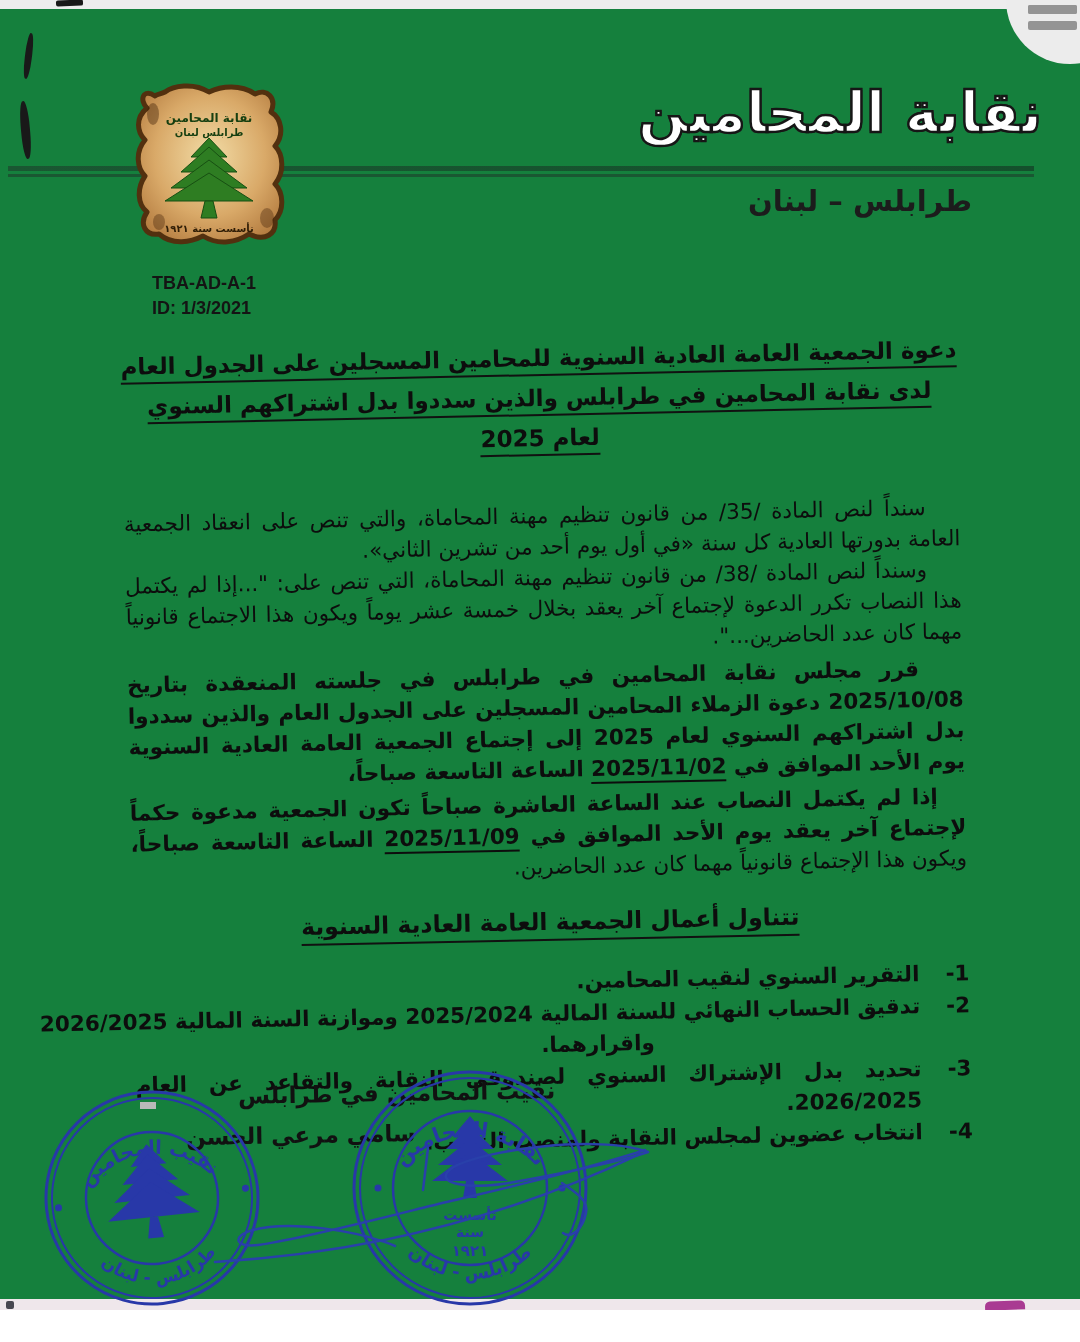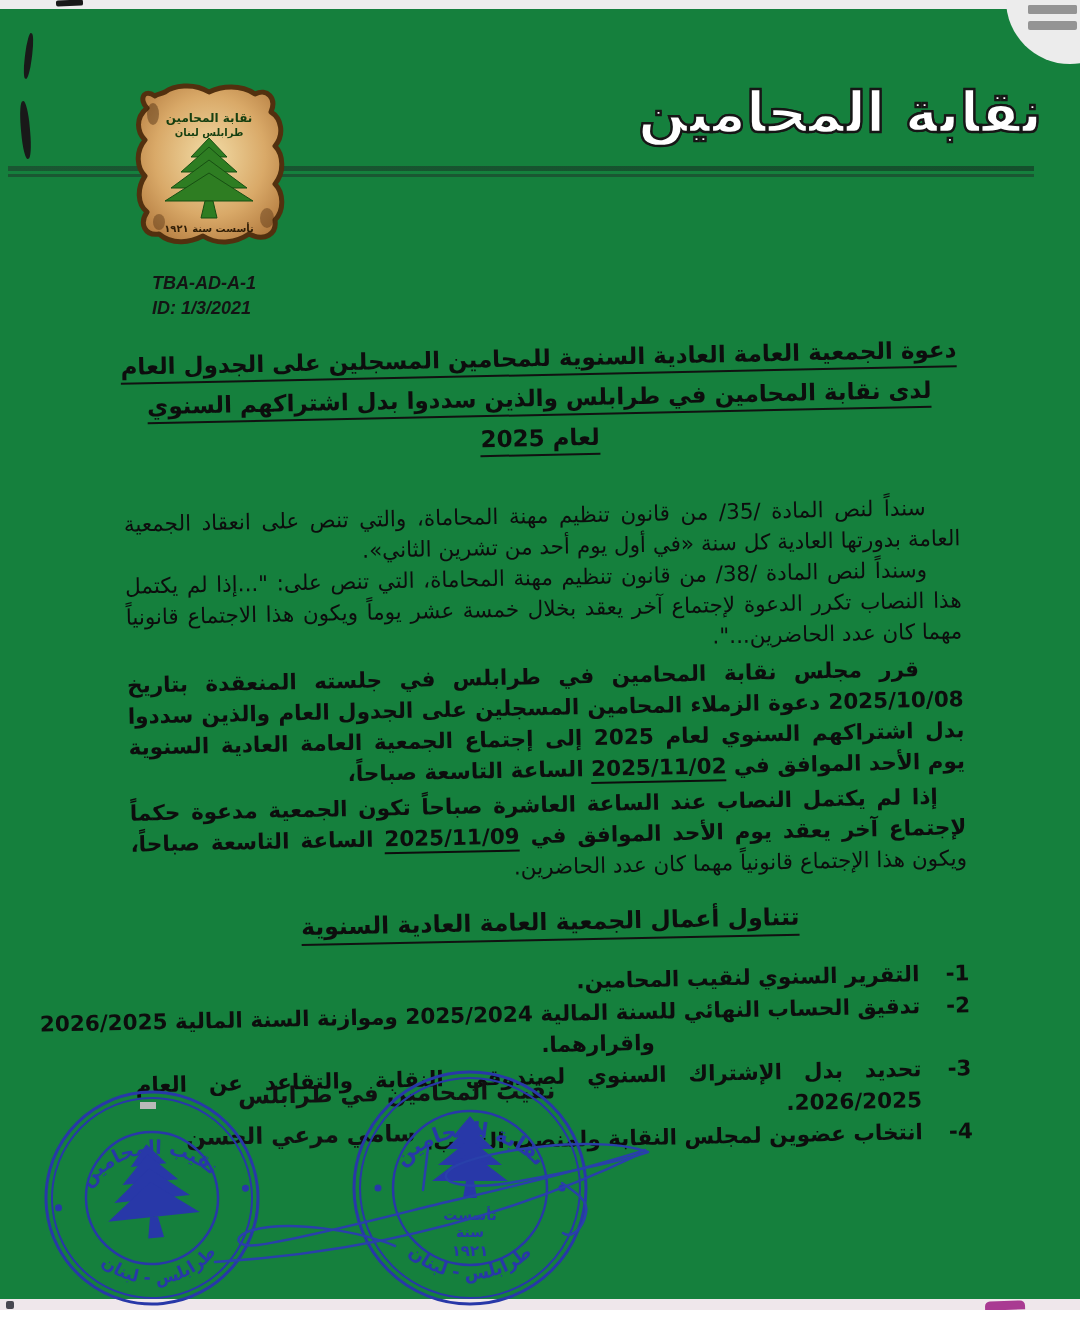--- a/index.html
+++ b/index.html
@@ -28,21 +28,21 @@
   .green-line-1{position:absolute;left:8px;top:166px;width:1026px;height:5px;
         background:linear-gradient(90deg,#1a5732,#14502c);}
   .green-line-2{position:absolute;left:8px;top:174px;width:1026px;height:3px;background:#1a5732;}
   .callig{position:absolute;left:664px;top:80px;width:378px;text-align:center;direction:rtl;
         font-size:56px;font-weight:bold;white-space:nowrap;letter-spacing:1px;color:#ffffff;
         -webkit-text-stroke:2.3px #161616;
         text-shadow:1px 1px 0 #222,-1px -1px 0 #222,1px -1px 0 #222,-1px 1px 0 #222;z-index:2;}
   .city{position:absolute;left:690px;top:184px;width:340px;text-align:center;direction:rtl;
         font-size:29px;font-weight:bold;color:#1c1c1c;}
   .ref{position:absolute;left:152px;top:271px;font-family:"Liberation Sans",sans-serif;
-        font-weight:bold;font-size:18px;line-height:25px;color:#141414;font-style:italic;}
+        font-weight:bold;font-size:18px;line-height:25px;color:#141414;}
 
   
   .content{position:absolute;left:120px;top:338px;width:836px;direction:rtl;
         transform:rotate(-1.2deg);transform-origin:50% 0;color:#0d0d0d;}
   .doc-title{text-align:center;font-weight:bold;font-size:23px;line-height:40px;}
   .uline{border-bottom:2.5px solid #111;padding-bottom:3px;}
   .para{margin:0;font-size:21.5px;line-height:31px;text-align:justify;}
   .p1{margin-top:42px;text-indent:34px;}
   .p2{text-indent:34px;}
   .p3{margin-top:6px;text-indent:44px;font-weight:bold;}
@@ -110,20 +110,21 @@
       <path d="M80 93 L36 121 L124 121 Z"></path>
       <path d="M76 121 L84 121 L88 138 L72 138 Z"></path>
     </g>
     <text x="80" y="152" font-size="10" font-weight="bold" fill="#2f1d06" text-anchor="middle" direction="rtl">تأسست سنة ١٩٢١</text>
   </svg>
 
   <div class="green-line-1"></div>
   <div class="green-line-2"></div>
 
   <div class="callig">نقابة المحامين</div>
+  <div class="city">طرابلس – لبنان</div>
 
   <div class="ref">
     <div>TBA-AD-A-1</div>
     <div>ID: 1/3/2021</div>
   </div>
 
   <div class="content" dir="rtl">
     <div class="doc-title">
       <div><span class="uline">دعوة الجمعية العامة العادية السنوية للمحامين المسجلين على الجدول العام</span></div>
       <div><span class="uline">لدى نقابة المحامين في طرابلس والذين سددوا بدل اشتراكهم السنوي لعام 2025</span></div>

